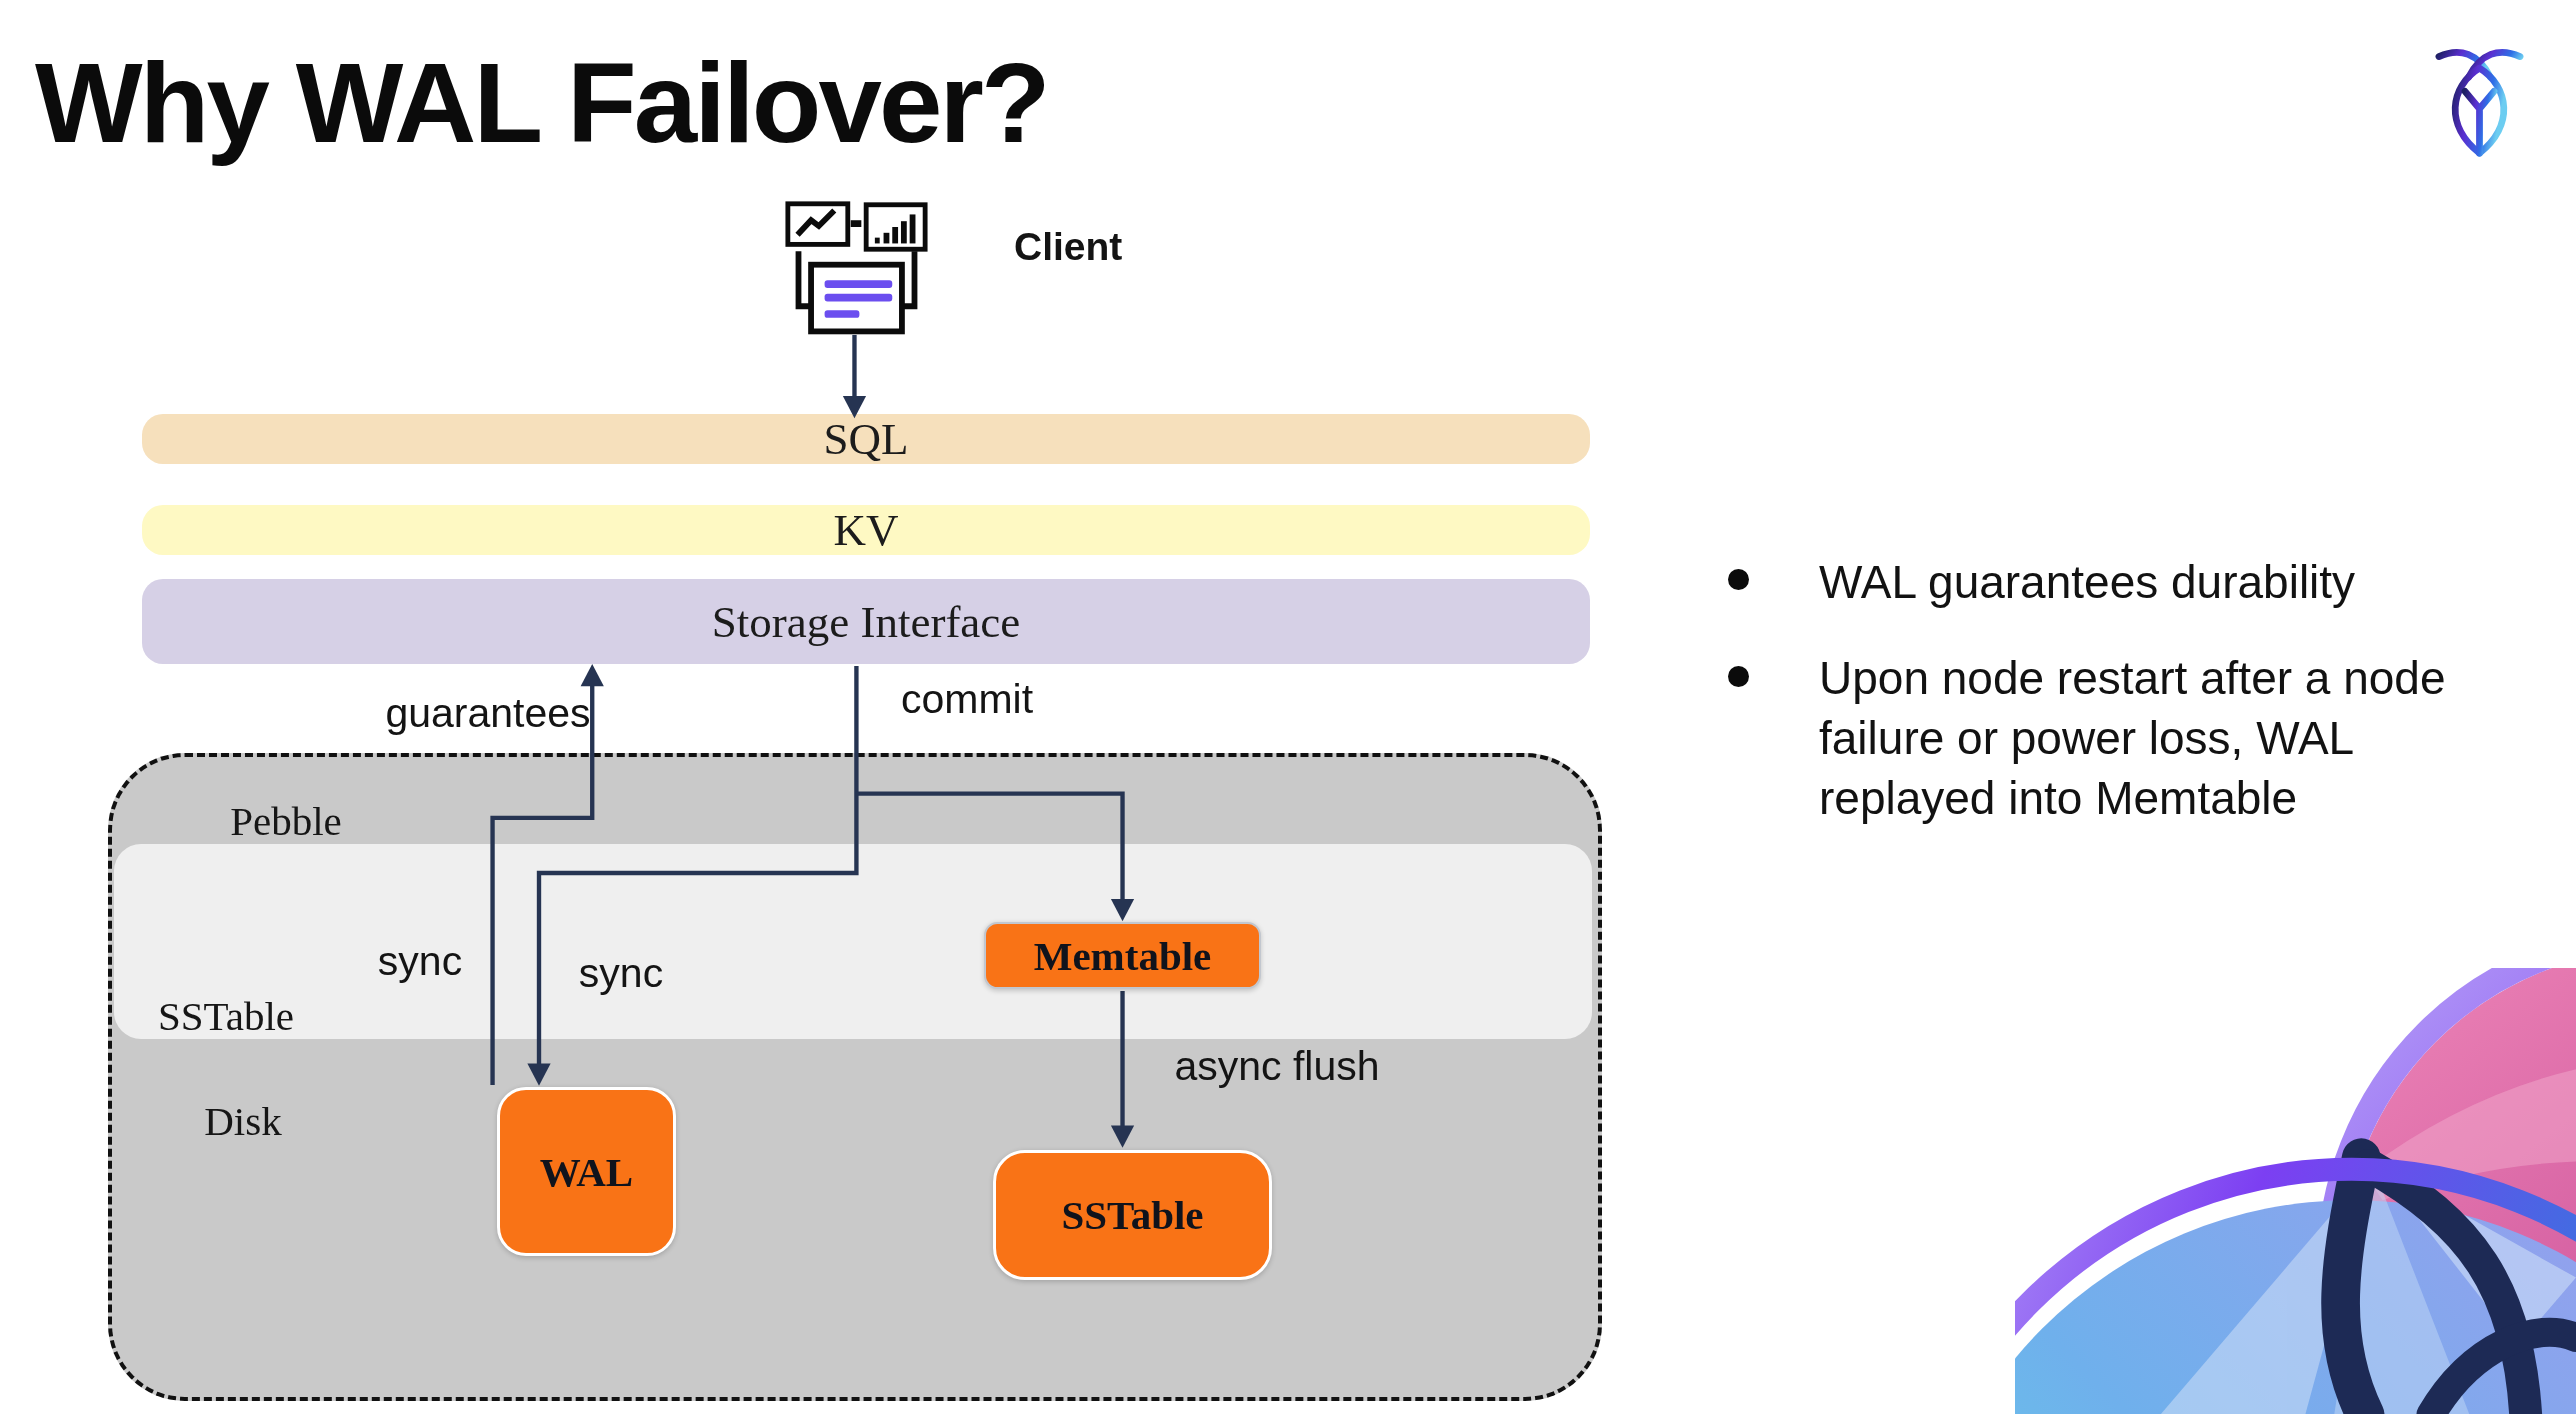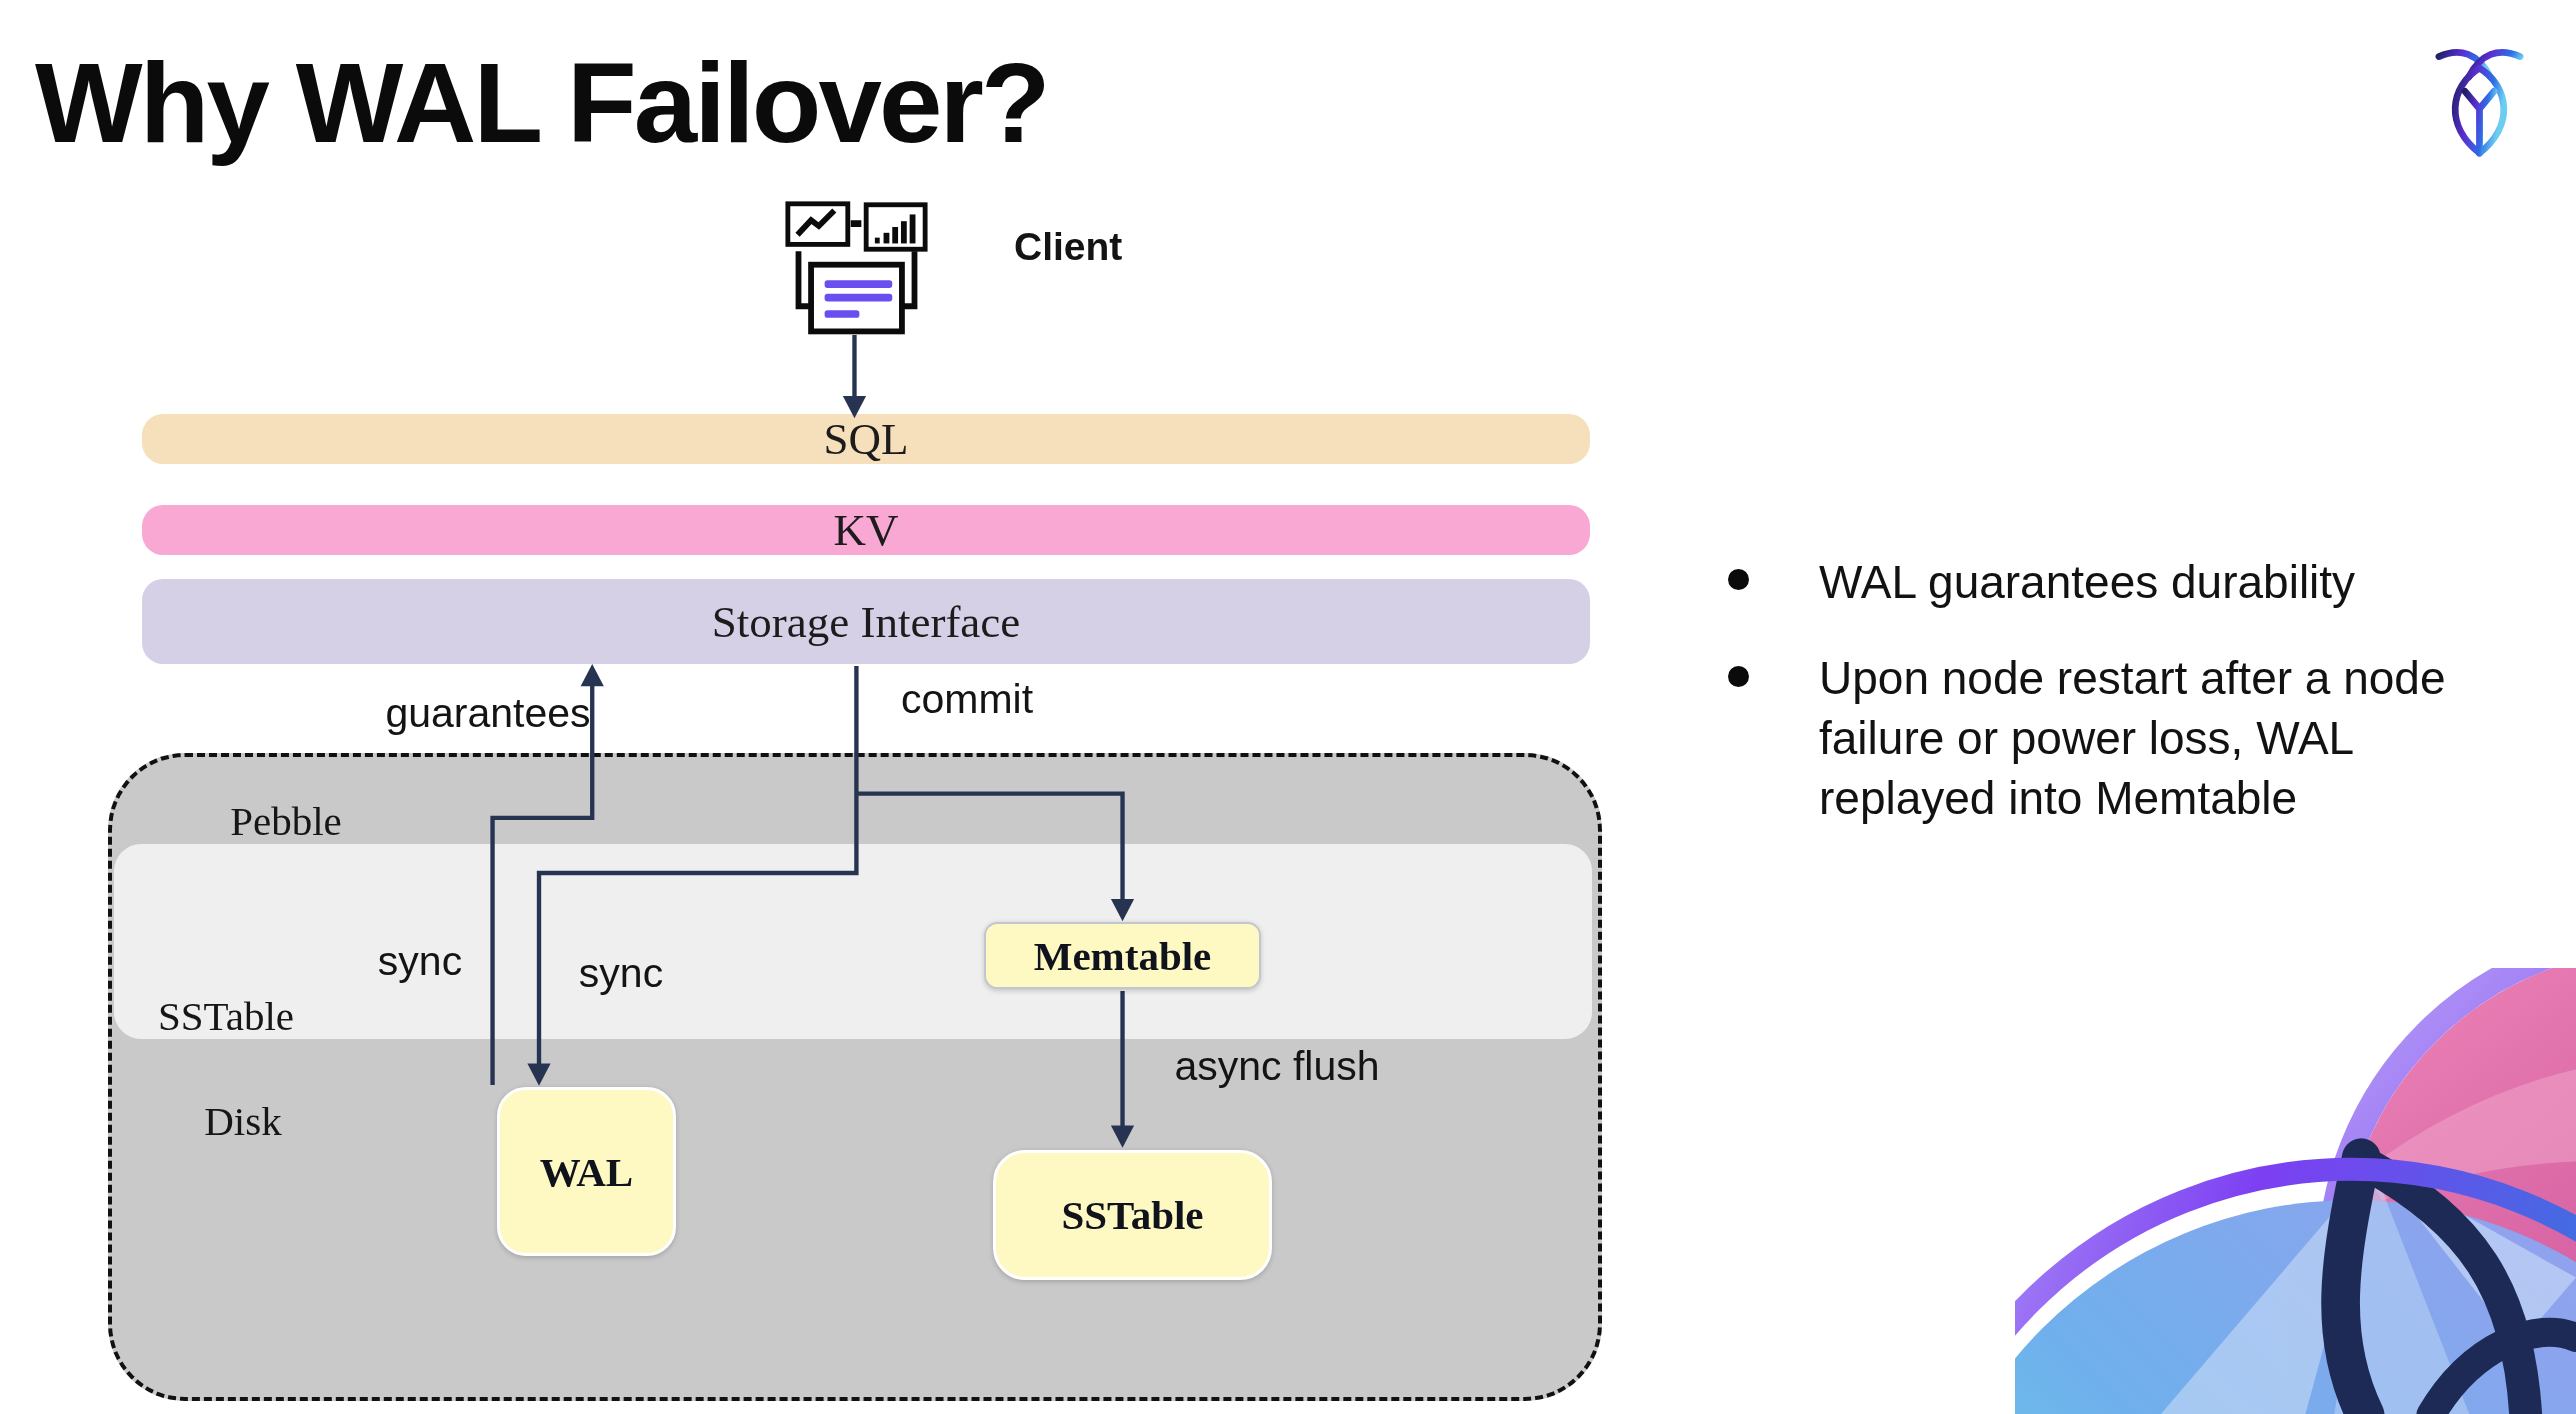--- a/index.html
+++ b/index.html
@@ -7,33 +7,33 @@
        font-family:"Liberation Sans","DejaVu Sans",sans-serif;color:#141414;}
   .abs{position:absolute;}
 
   
   .title{left:35px;top:37px;font-size:114px;font-weight:700;letter-spacing:-2.9px;color:#0b0b0b;}
 
   
   .bar{left:142px;width:1448px;border-radius:21px;display:flex;align-items:center;justify-content:center;
        font-family:"Liberation Serif","DejaVu Serif",serif;font-size:45px;color:#1c1c1c;}
   .bar.sql{top:414px;height:50px;background:#F6E0BC;}
-  .bar.kv{top:505px;height:50px;background:#f9a8d4;}
+  .bar.kv{top:505px;height:50px;background:#fef9c3;}
   .bar.storage{top:579px;height:85px;background:#D6D0E6;}
 
   
   .pebble{left:108px;top:753px;width:1494px;height:648px;background:#C9C9C9;
           border:4.8px dashed #111;border-radius:77px;box-sizing:border-box;}
   .memory-band{left:114px;top:844px;width:1478px;height:195px;background:#EFEFEF;border-radius:27px;}
 
   .zone-label{font-family:"Liberation Serif","DejaVu Serif",serif;font-size:41px;color:#161616;
               transform:translate(-50%,-50%);white-space:nowrap;}
 
   
-  .node{background:#fef9c3;display:flex;align-items:center;justify-content:center;
+  .node{background:#f97316;display:flex;align-items:center;justify-content:center;
         font-family:"Liberation Serif","DejaVu Serif",serif;font-weight:700;font-size:41px;color:#10131c;
         box-sizing:border-box;box-shadow:0 1.9px 4.8px rgba(0,0,0,.18);}
   .node.memtable{left:984px;top:922px;width:277px;height:67px;border:2.9px solid #C2C7CF;border-radius:13.5px;}
   .node.wal{left:453px;top:1087px;width:179px;height:169px;border:3.9px solid #ffffff;border-radius:29px;margin-left:44px;}
   .node.sstable{left:993px;top:1150px;width:279px;height:130px;border:3.9px solid #ffffff;border-radius:32px;text-align:right;}
 
   
   .edge-label{font-size:41px;color:#141414;transform:translate(-50%,-50%);white-space:nowrap;}
 
   

